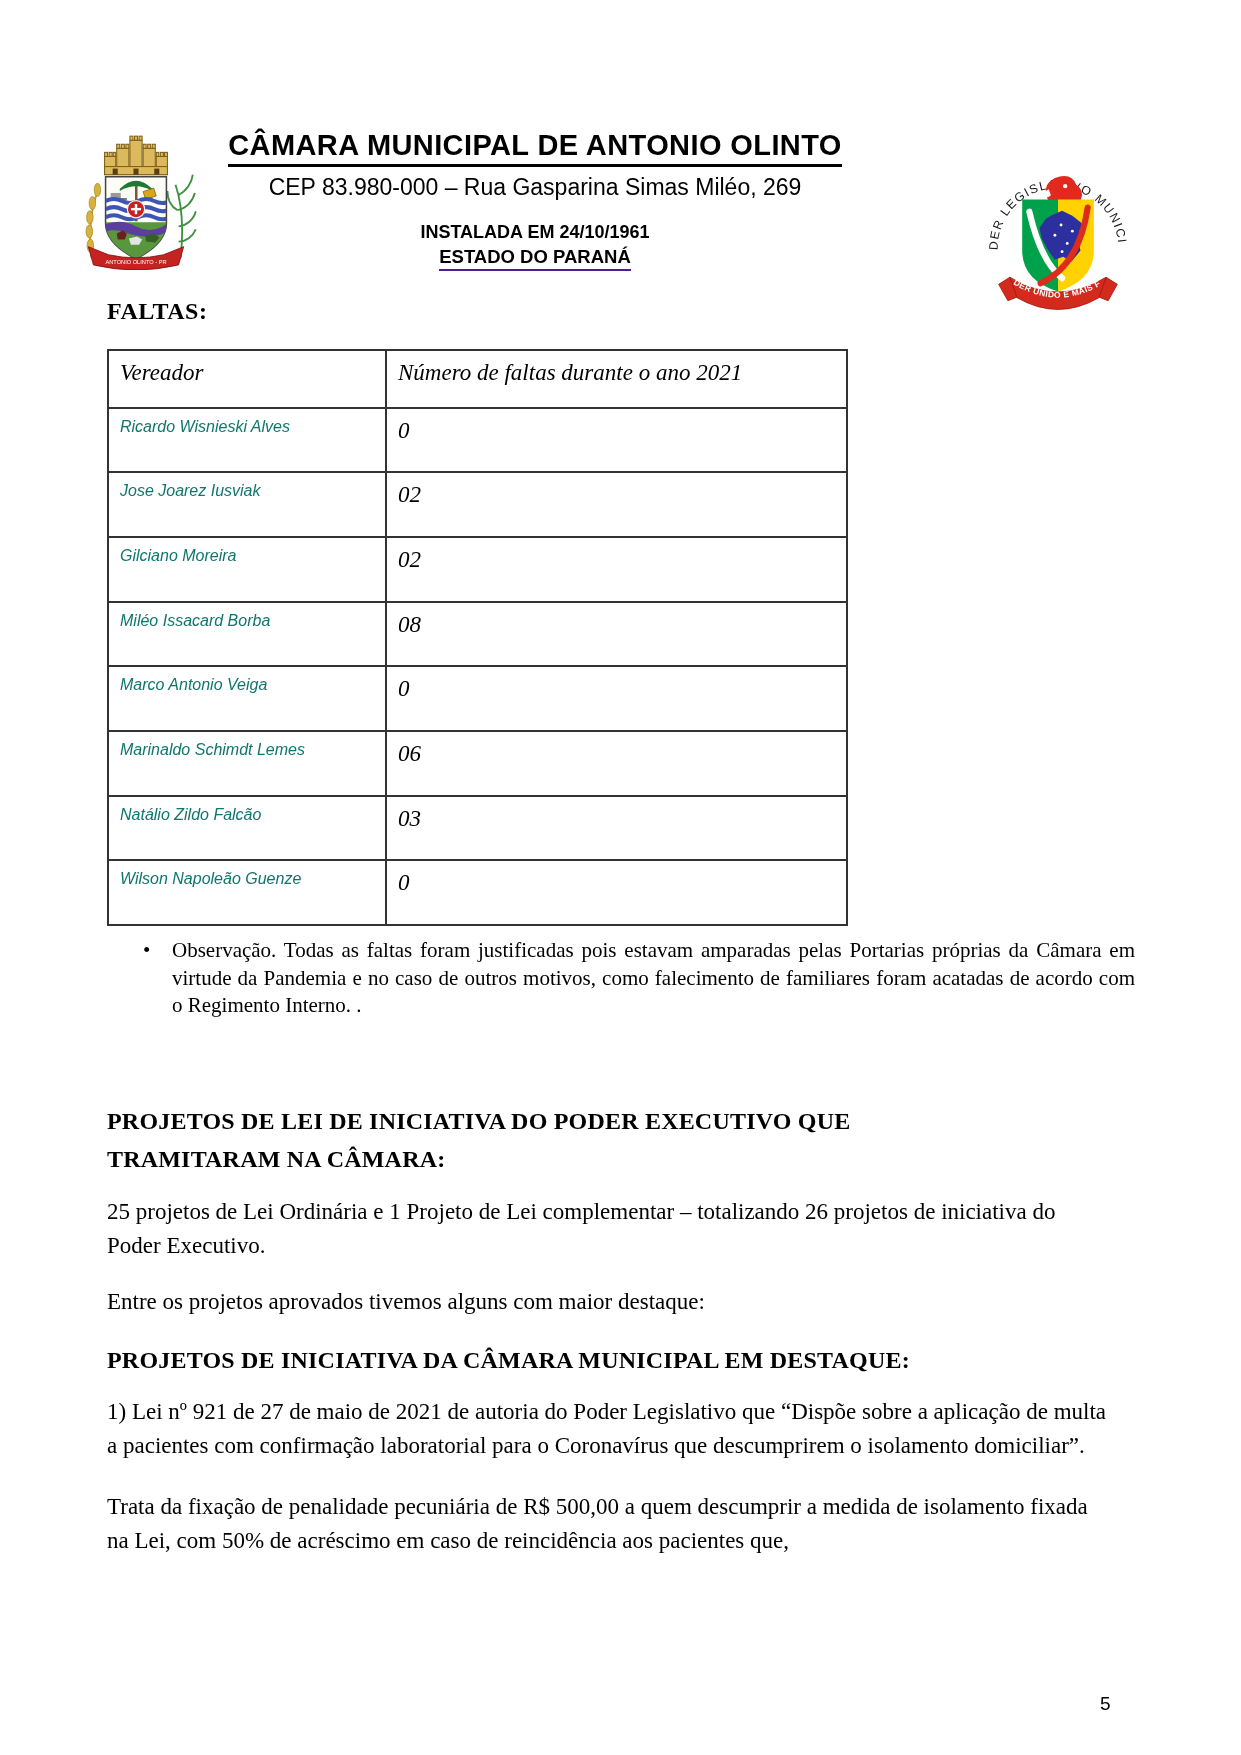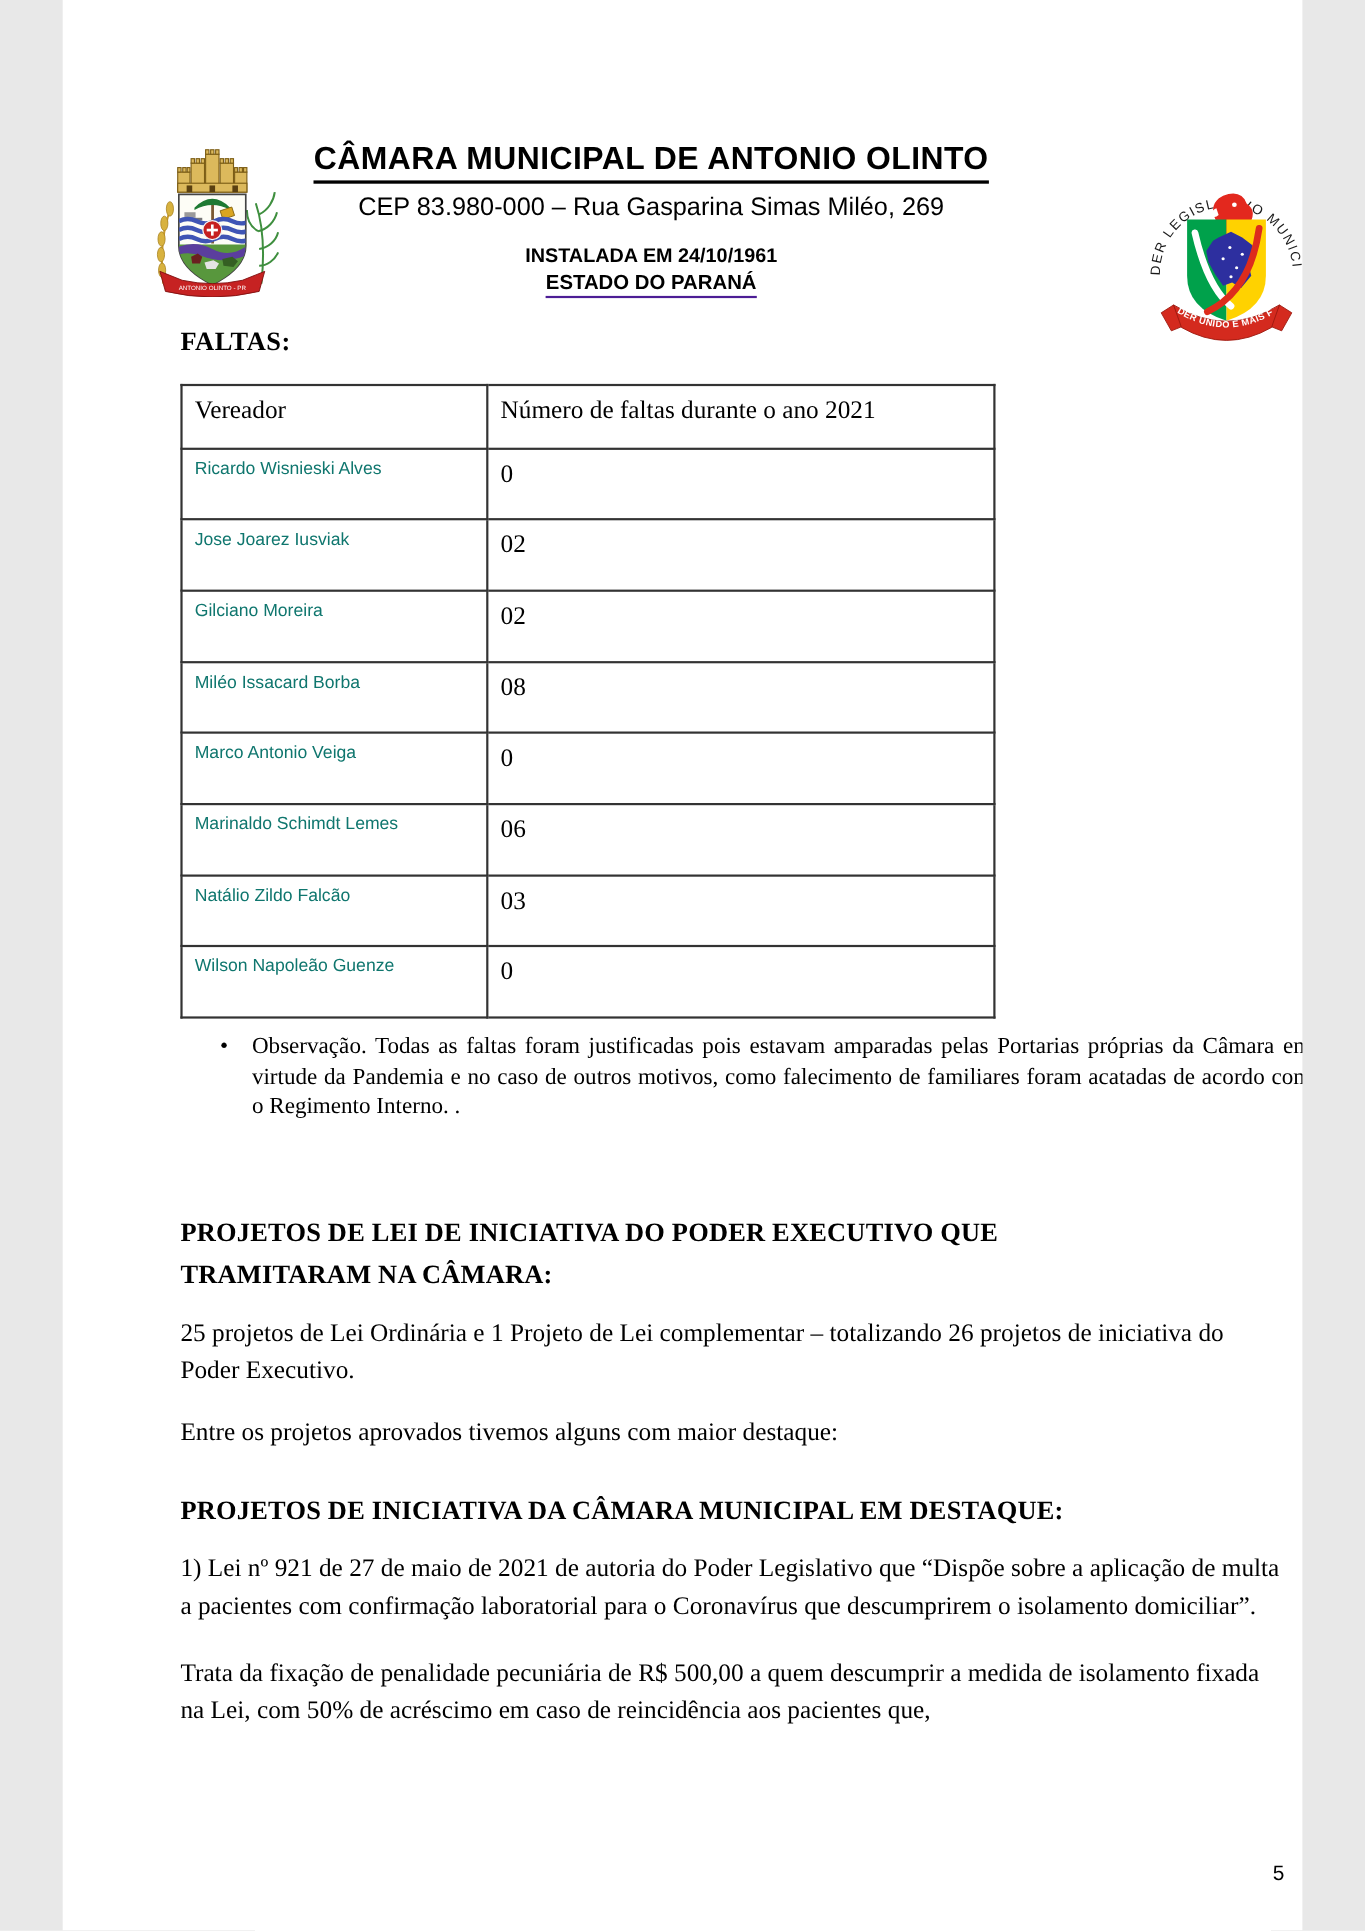--- a/index.html
+++ b/index.html
@@ -1,18 +1,18 @@
 <!DOCTYPE html>
 <html lang="pt"><head>
 <meta charset="utf-8">
 <style>
   html,body{margin:0;padding:0;background:#e8e8e8;}
   .page{
     position:relative;
-    width:1127px;height:1755px;
+    width:1241px;height:1755px;
     margin:0 auto;
     background:#ffffff;
     color:#000;
     font-family:"Liberation Serif", serif;
     overflow:hidden;
   }
 
   
   .logo-left{position:absolute;left:74px;top:126px;width:124px;height:144px;}
   .logo-right{position:absolute;left:980px;top:136px;width:156px;height:176px;}
@@ -42,21 +42,21 @@
     font-size:24px;font-weight:bold;letter-spacing:.5px;
   }
 
   table.faltas-table{
     margin-top:24px;
     border-collapse:collapse;
     width:741px;height:577px;
     table-layout:fixed;
     border:2px solid #000;
   }
-  table.faltas-table tr{height:57.7px;}
+  table.faltas-table tr{height:57.7px;font-style:italic;}
   table.faltas-table th, table.faltas-table td{
     border:2px solid #333;
     vertical-align:top;
     text-align:left;
     padding:9px 4px 0 11px;
   }
   th.cell-header{font-weight:normal;font-size:23px;font-family:"Liberation Serif", serif;}
   td.cell-name{font-family:"Liberation Sans", sans-serif;font-size:16px;padding-top:12px;color:#0f766e;}
   td.cell-num{font-family:"Liberation Serif", serif;font-size:23px;padding-top:10px;}
 
@@ -71,21 +71,21 @@
   .observation .bullet{
     position:absolute;left:36px;top:0;
     font-size:21px;
   }
 
   .sec-heading{
     font-size:24px;font-weight:bold;line-height:38px;
     letter-spacing:.2px;
   }
   .sec-heading.h-exec{margin-top:82px;max-width:790px;}
-  .sec-heading.h-dest{margin-top:36px;}
+  .sec-heading.h-dest{margin-top:22px;}
   .para{font-size:23px;line-height:34px;width:1005px;}
   .para.p-totais{margin-top:17px;}
   .para.p-intro{margin-top:22px;}
   .para.p-lei{margin-top:16px;}
   .para.p-multa{margin-top:27px;}
 
   .page-number{
     position:absolute;left:1100px;top:1693px;
     font-family:"Liberation Sans", sans-serif;
     font-size:19px;

